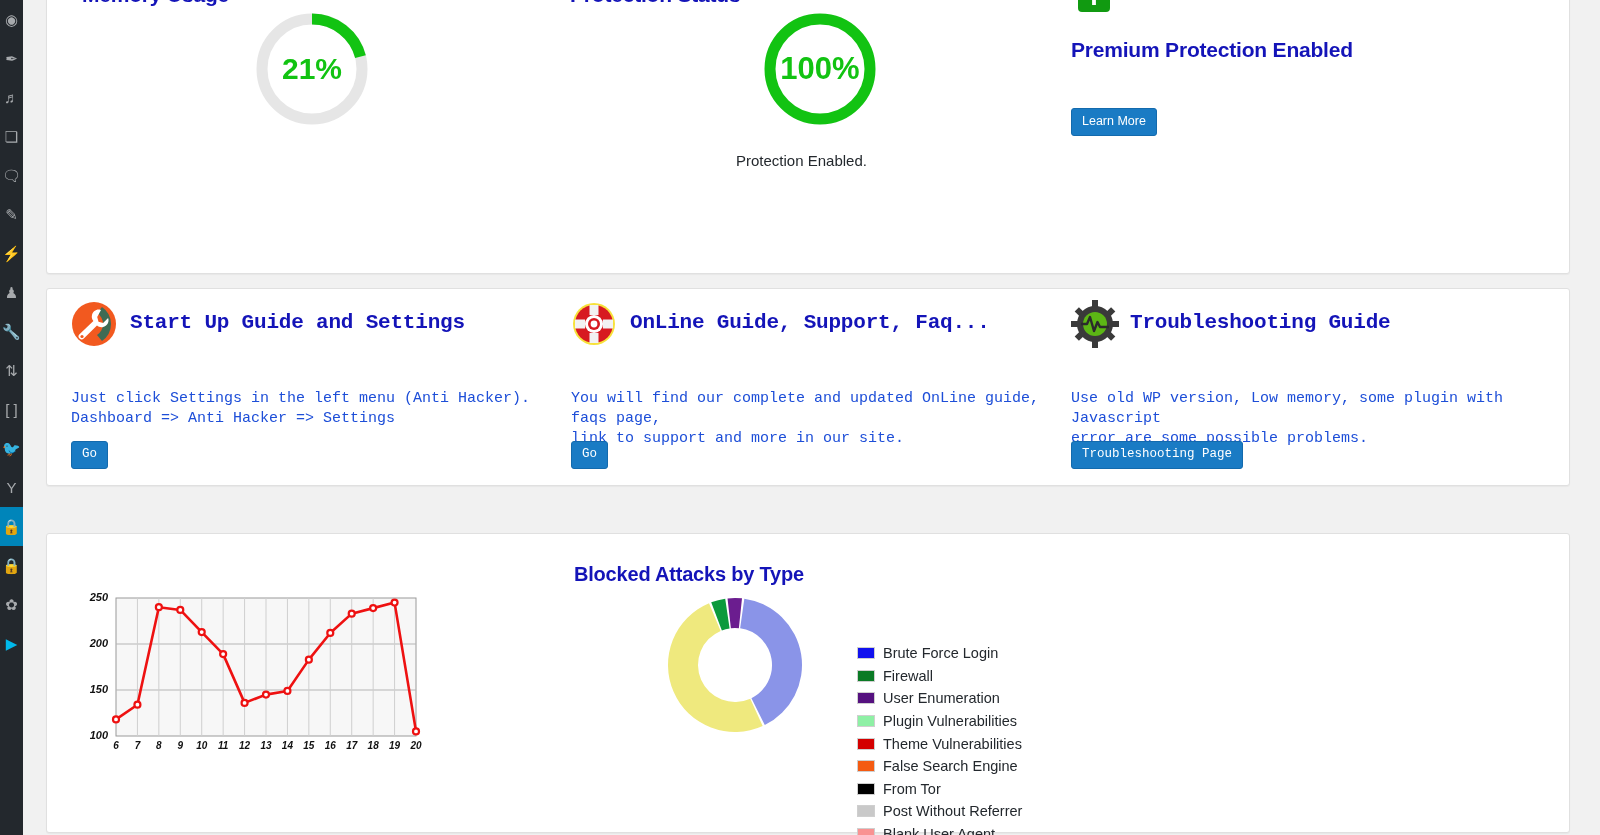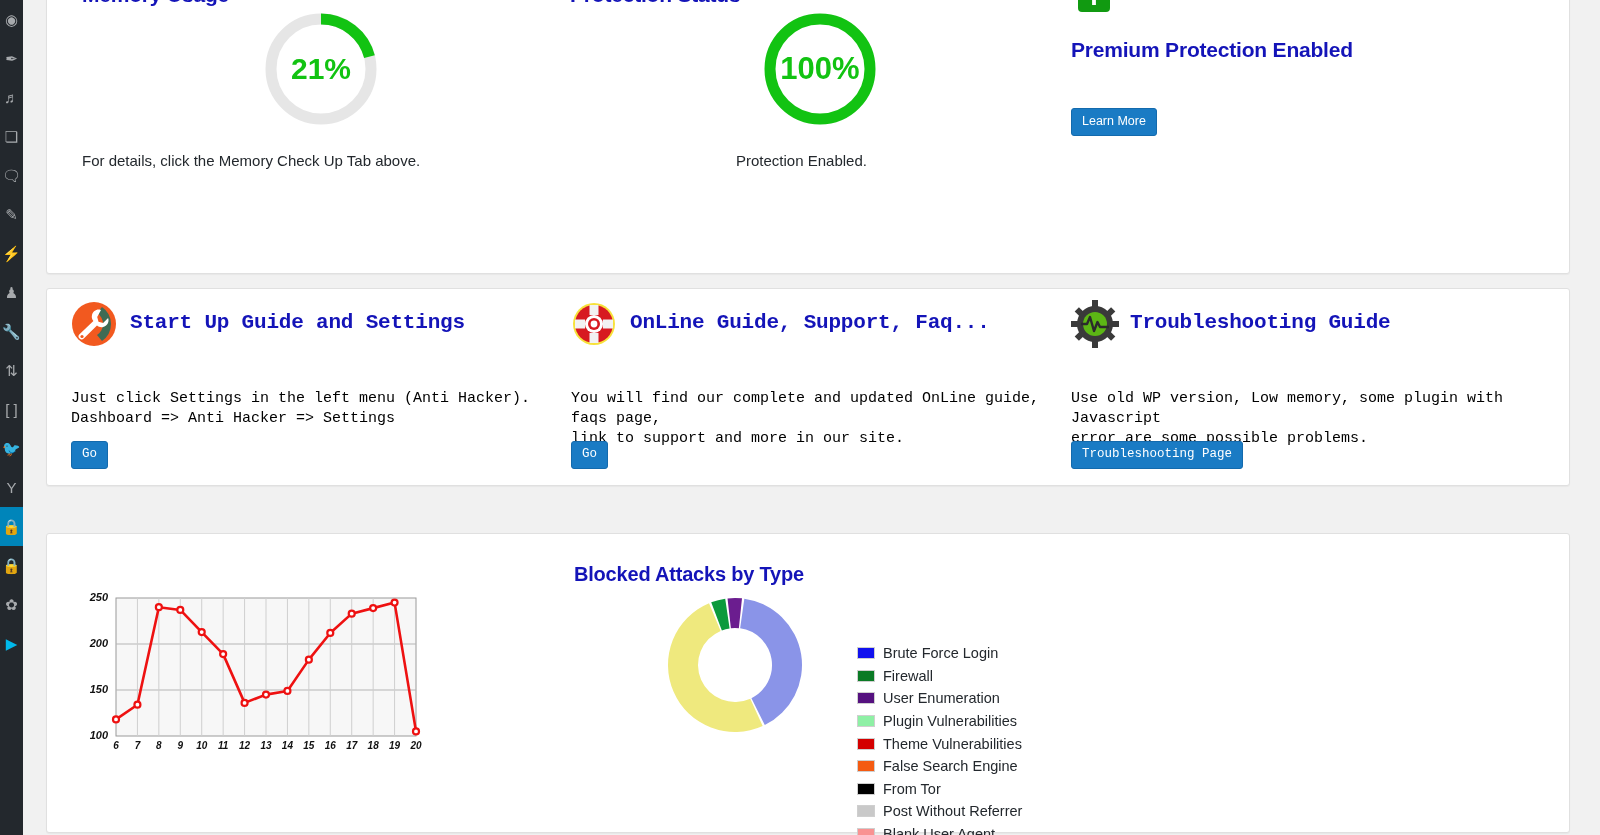--- a/index.html
+++ b/index.html
@@ -70,21 +70,21 @@
     color: #1414b8;
     font-weight: bold;
     letter-spacing: -0.2px;
     white-space: nowrap;
   }
   .h-main { font-size: 21px; }
   .h-chart { font-size: 20px; }
 
   .body-text {
     font-size: 15px;
-    color: #000000;
+    color: #1d4ed8;
     line-height: 1.33;
     white-space: pre-line;
   }
 
   .btn {
     display: inline-block;
     background: #1a7bc4;
     color: #fff;
     font-size: 12.5px;
     padding: 6px 10px 7px;
@@ -218,28 +218,27 @@
       </div>
     </div>
 </div>
 
 <div id="content">
 
   <div class="card" id="card-status">
 
     <div class="col" style="left:11px;width:500px;">
       <div class="h-title h-main" style="position:absolute;left:24px;top:16px;">Memory Usage</div>
-      <div class="gauge-wrap" style="left:203px;top:42px;width:120px;height:120px;text-decoration:underline;">
+      <div class="gauge-wrap" style="left:194px;top:42px;width:120px;height:120px;text-decoration:underline;">
         <svg width="120" height="120" viewBox="0 0 120 120">
           <circle cx="60" cy="60" r="50" fill="none" stroke="#e6e6e6" stroke-width="11"></circle>
           <circle id="mem-arc" cx="60" cy="60" r="50" fill="none" stroke="#12c312" stroke-width="11" stroke-linecap="butt" transform="rotate(-90 60 60)" stroke-dasharray="65.97344572538566 314.1592653589793"></circle>
         </svg>
         <div class="gauge-label" style="font-size:30px;">21%</div>
       </div>
-      <div class="caption" style="left:24px;top:185px;">For details, click the Memory Check Up Tab above.</div>
     </div>
 
     <div class="col" style="left:511px;width:500px;">
       <div class="h-title h-main" style="position:absolute;left:12px;top:16px;">Protection Status</div>
       <div class="gauge-wrap" style="left:202px;top:42px;width:120px;height:120px;">
         <svg width="120" height="120" viewBox="0 0 120 120">
           <circle cx="60" cy="60" r="50" fill="none" stroke="#12c312" stroke-width="11"></circle>
         </svg>
         <div class="gauge-label" style="font-size:31px;">100%</div>
       </div>

